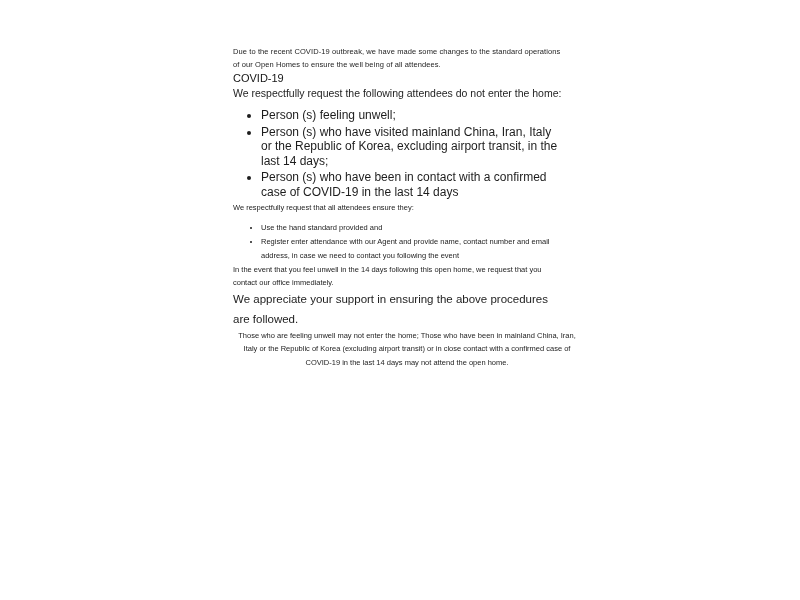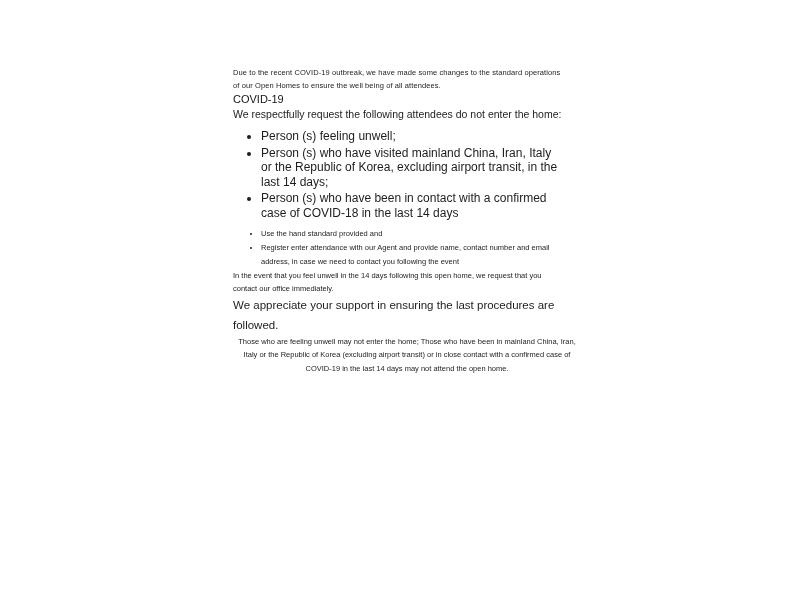--- a/index.html
+++ b/index.html
@@ -11,22 +11,22 @@
     position: relative;
     width: 800px;
     height: 600px;
     background: #ffffff;
     overflow: hidden;
     font-family: "Liberation Sans", sans-serif;
     color: #1d1d1d;
   }
   .doc {
     width: 334px;
-    margin: 0 auto;
-    padding-top: 66px;
+    margin: 8px auto;
+    padding-top: 37px;
   }
   .doc p, .doc h1, .doc h2, .doc h3, .doc ul {
     margin: 0;
     padding: 0;
   }
   .intro {
     font-size: 7.5px;
     line-height: 13px;
     letter-spacing: 0.1px;
   }
@@ -113,30 +113,31 @@
     <p class="intro">Due to the recent COVID-19 outbreak, we have made some changes to the standard operations of our Open Homes to ensure the well being of all attendees.</p>
 
 
     <h2 class="covid-heading">COVID-19</h2>
 
     <p class="covid-intro">We respectfully request the following attendees do not enter the home:</p>
 
     <ul class="covid-list">
       <li>Person (s) feeling unwell;</li>
       <li>Person (s) who have visited mainland China, Iran, Italy or the Republic of Korea, excluding airport transit, in the last 14 days;</li>
-      <li>Person (s) who have been in contact with a confirmed case of COVID-18 in the last 14 days</li>
+      <li>Person (s) who have been in contact with a confirmed case of COVID-19 in the last 14 days</li>
     </ul>
 
 
+    <p class="hygiene-intro">We respectfully request that all attendees ensure they:</p>
 
     <ul class="hygiene-list">
       <li>Use the hand standard provided and</li>
       <li>Register enter attendance with our Agent and provide name, contact number and email address, in case we need to contact you following the event</li>
     </ul>
 
     <p class="unwell-notice">In the event that you feel unwell in the 14 days following this open home, we request that you contact our office immediately.</p>
 
-    <p class="closing">We appreciate your support in ensuring the last procedures are followed.</p>
+    <p class="closing">We appreciate your support in ensuring the above procedures are followed.</p>
 
     <p class="footer-notice">Those who are feeling unwell may not enter the home; Those who have been in mainland China, Iran, Italy or the Republic of Korea (excluding airport transit) or in close contact with a confirmed case of COVID-19 in the last 14 days may not attend the open home.</p>
 
   </div>
 </div>
 
 </body></html>

